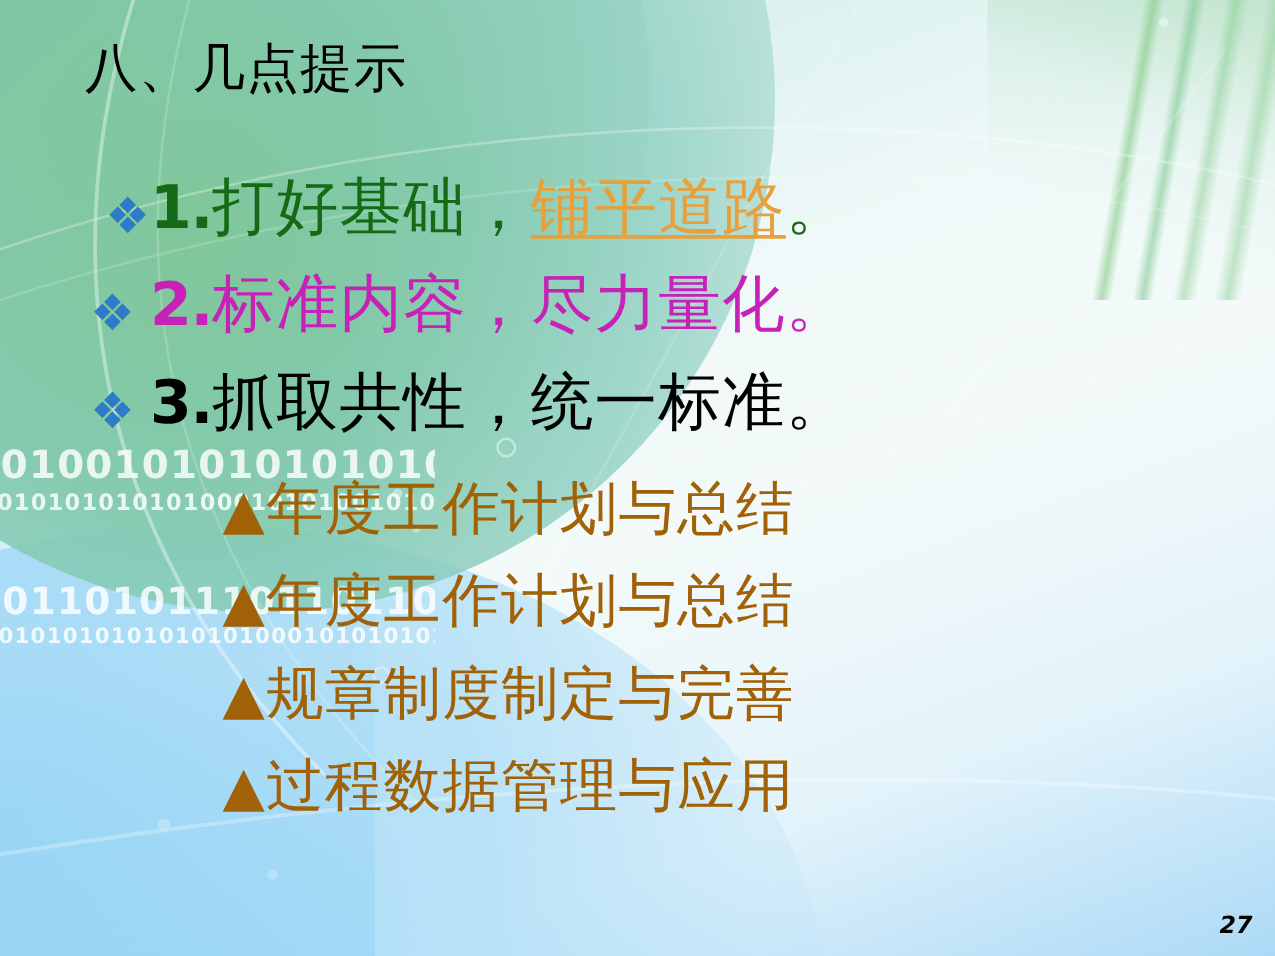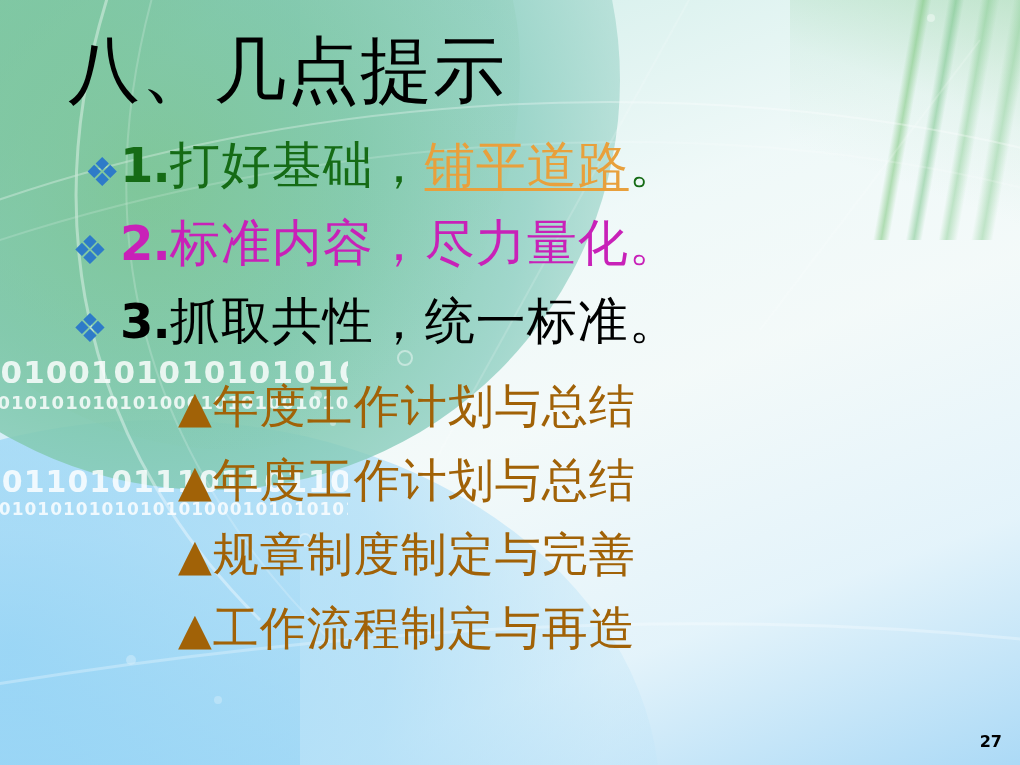--- a/index.html
+++ b/index.html
@@ -120,21 +120,21 @@
 
   
   #content {
     position: absolute;
     inset: 0;
   }
   .title {
     position: absolute;
     left: 68px;
     top: 34px;
-    font-size: 72px;
+    font-size: 42px;
     line-height: 1;
     color: #000000;
     letter-spacing: 2px;
     white-space: nowrap;
   }
   .bullet-line {
     position: absolute;
     left: 72px;
     white-space: nowrap;
     font-size: 50px;
@@ -181,22 +181,23 @@
     font-family: "DejaVu Sans", "Liberation Sans", sans-serif;
     font-size: 44px;
   }
 
   .page-number {
     position: absolute;
     right: 18px;
     bottom: 14px;
     font-family: "DejaVu Sans", "Liberation Sans", sans-serif;
     font-weight: 700;
-    font-size: 16px;
+    font-size: 19px;
     color: #000000;
+    font-style: italic;
   }
 </style>
 </head>
 <body>
 
 <div id="slide">
 
   <div class="bg-layer bg-base"></div>
   <div class="bg-sky-left"></div>
   <div class="bg-disc-bottom"></div>
@@ -247,18 +248,18 @@
     <div class="sub-line s1">
       <span class="tri">▲</span><span class="cjk">年度工作计划与总结</span>
     </div>
     <div class="sub-line s2">
       <span class="tri">▲</span><span class="cjk">年度工作计划与总结</span>
     </div>
     <div class="sub-line s3">
       <span class="tri">▲</span><span class="cjk">规章制度制定与完善</span>
     </div>
     <div class="sub-line s4">
-      <span class="tri">▲</span><span class="cjk">工作流程制定与再造</span>
+      <span class="tri">▲</span><span class="cjk">过程数据管理与应用</span>
     </div>
 
     <div class="page-number">27</div>
   </div>
 </div>
 
 </body></html>

